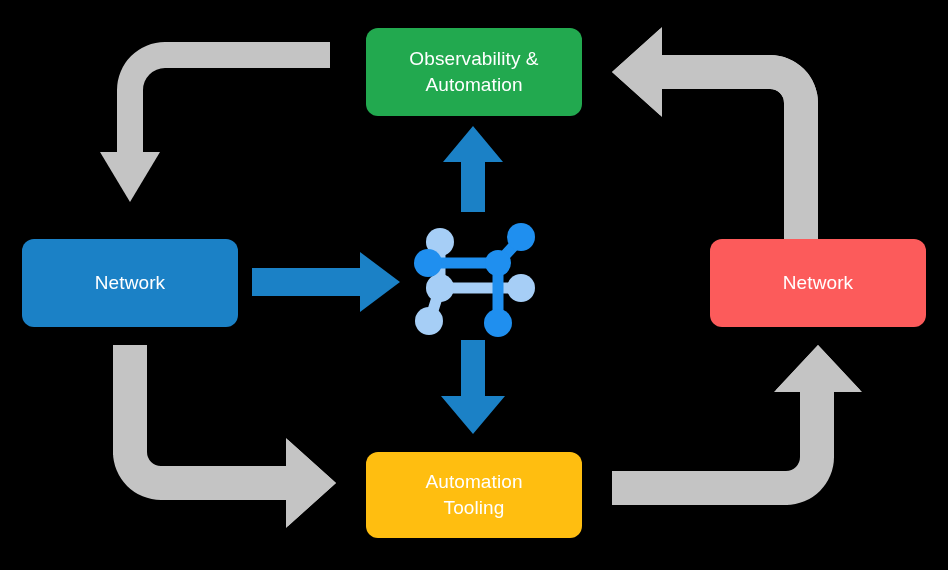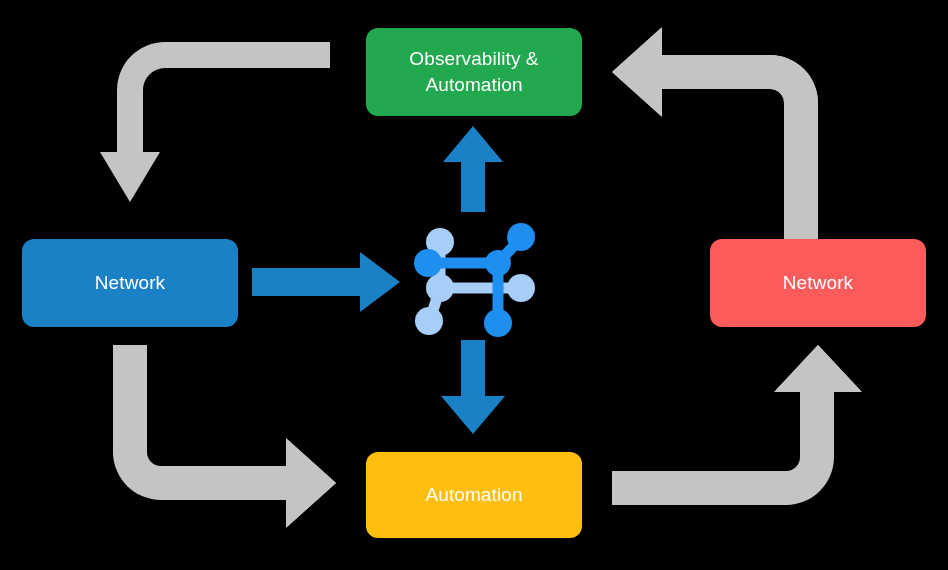--- a/index.html
+++ b/index.html
@@ -102,16 +102,17 @@
 
   <div class="node-box" id="box-network-infrastructure" style="background: rgb(252, 91, 91);">
     <div>
       <span>Network</span>
     </div>
   </div>
 
   <div class="node-box" id="box-automation-tooling" style="background: rgb(255, 190, 16);">
     <div>
       <span>Automation</span>
+      <span>Tooling</span>
     </div>
   </div>
 
 </div>
 
 </body></html>

